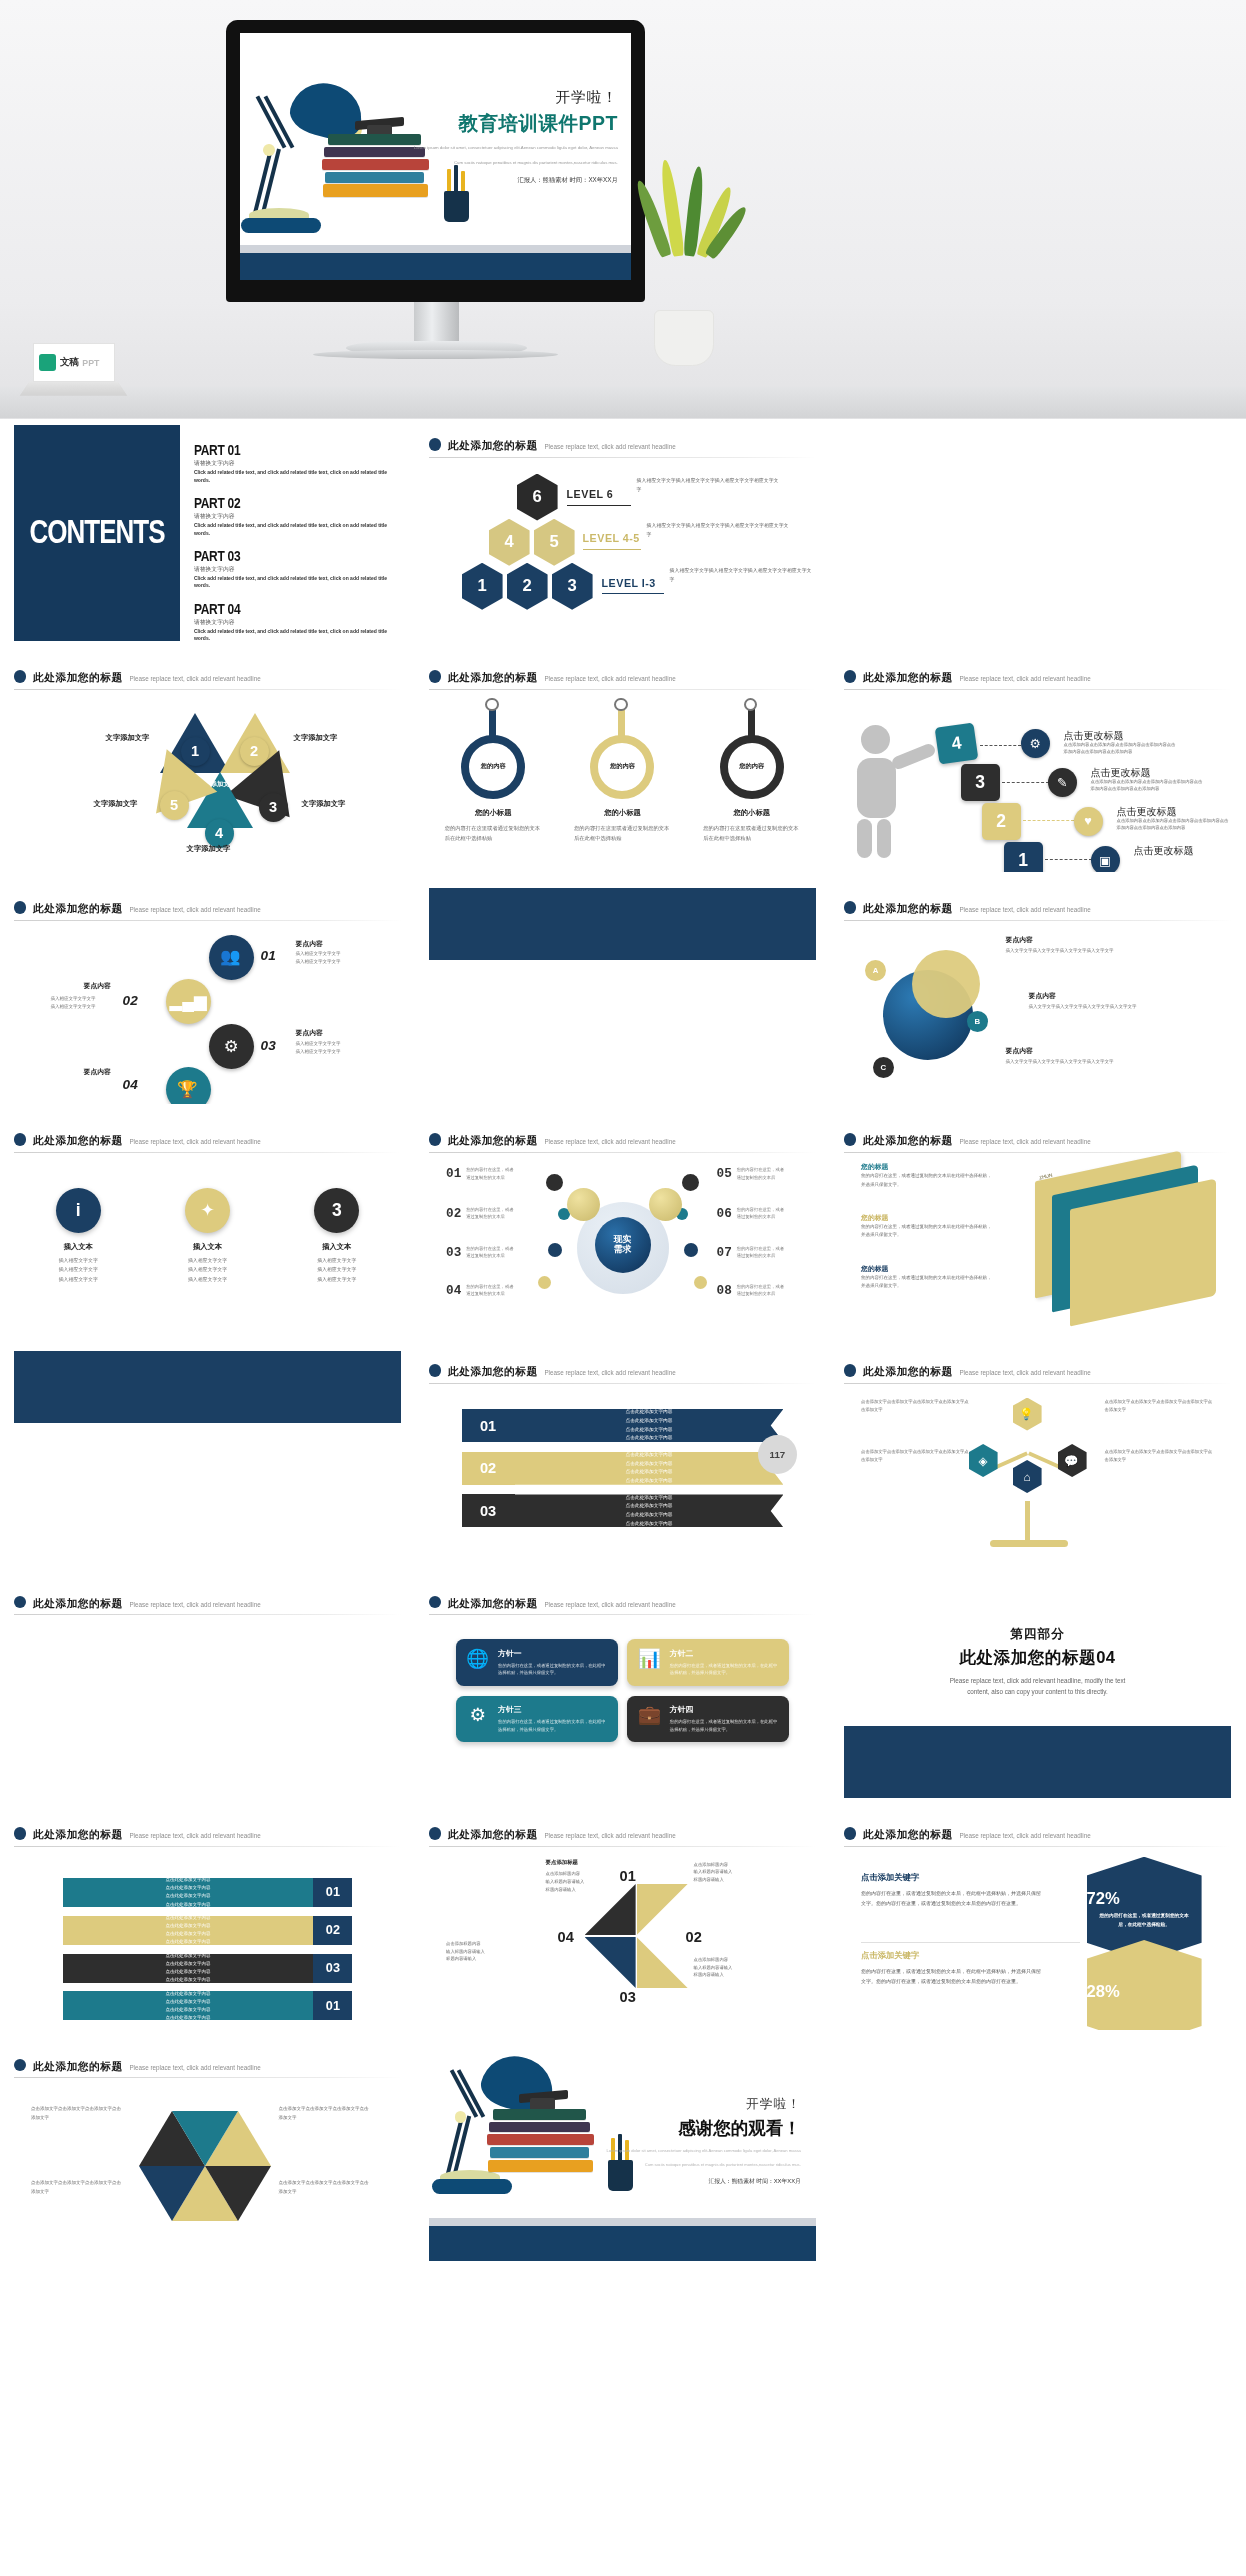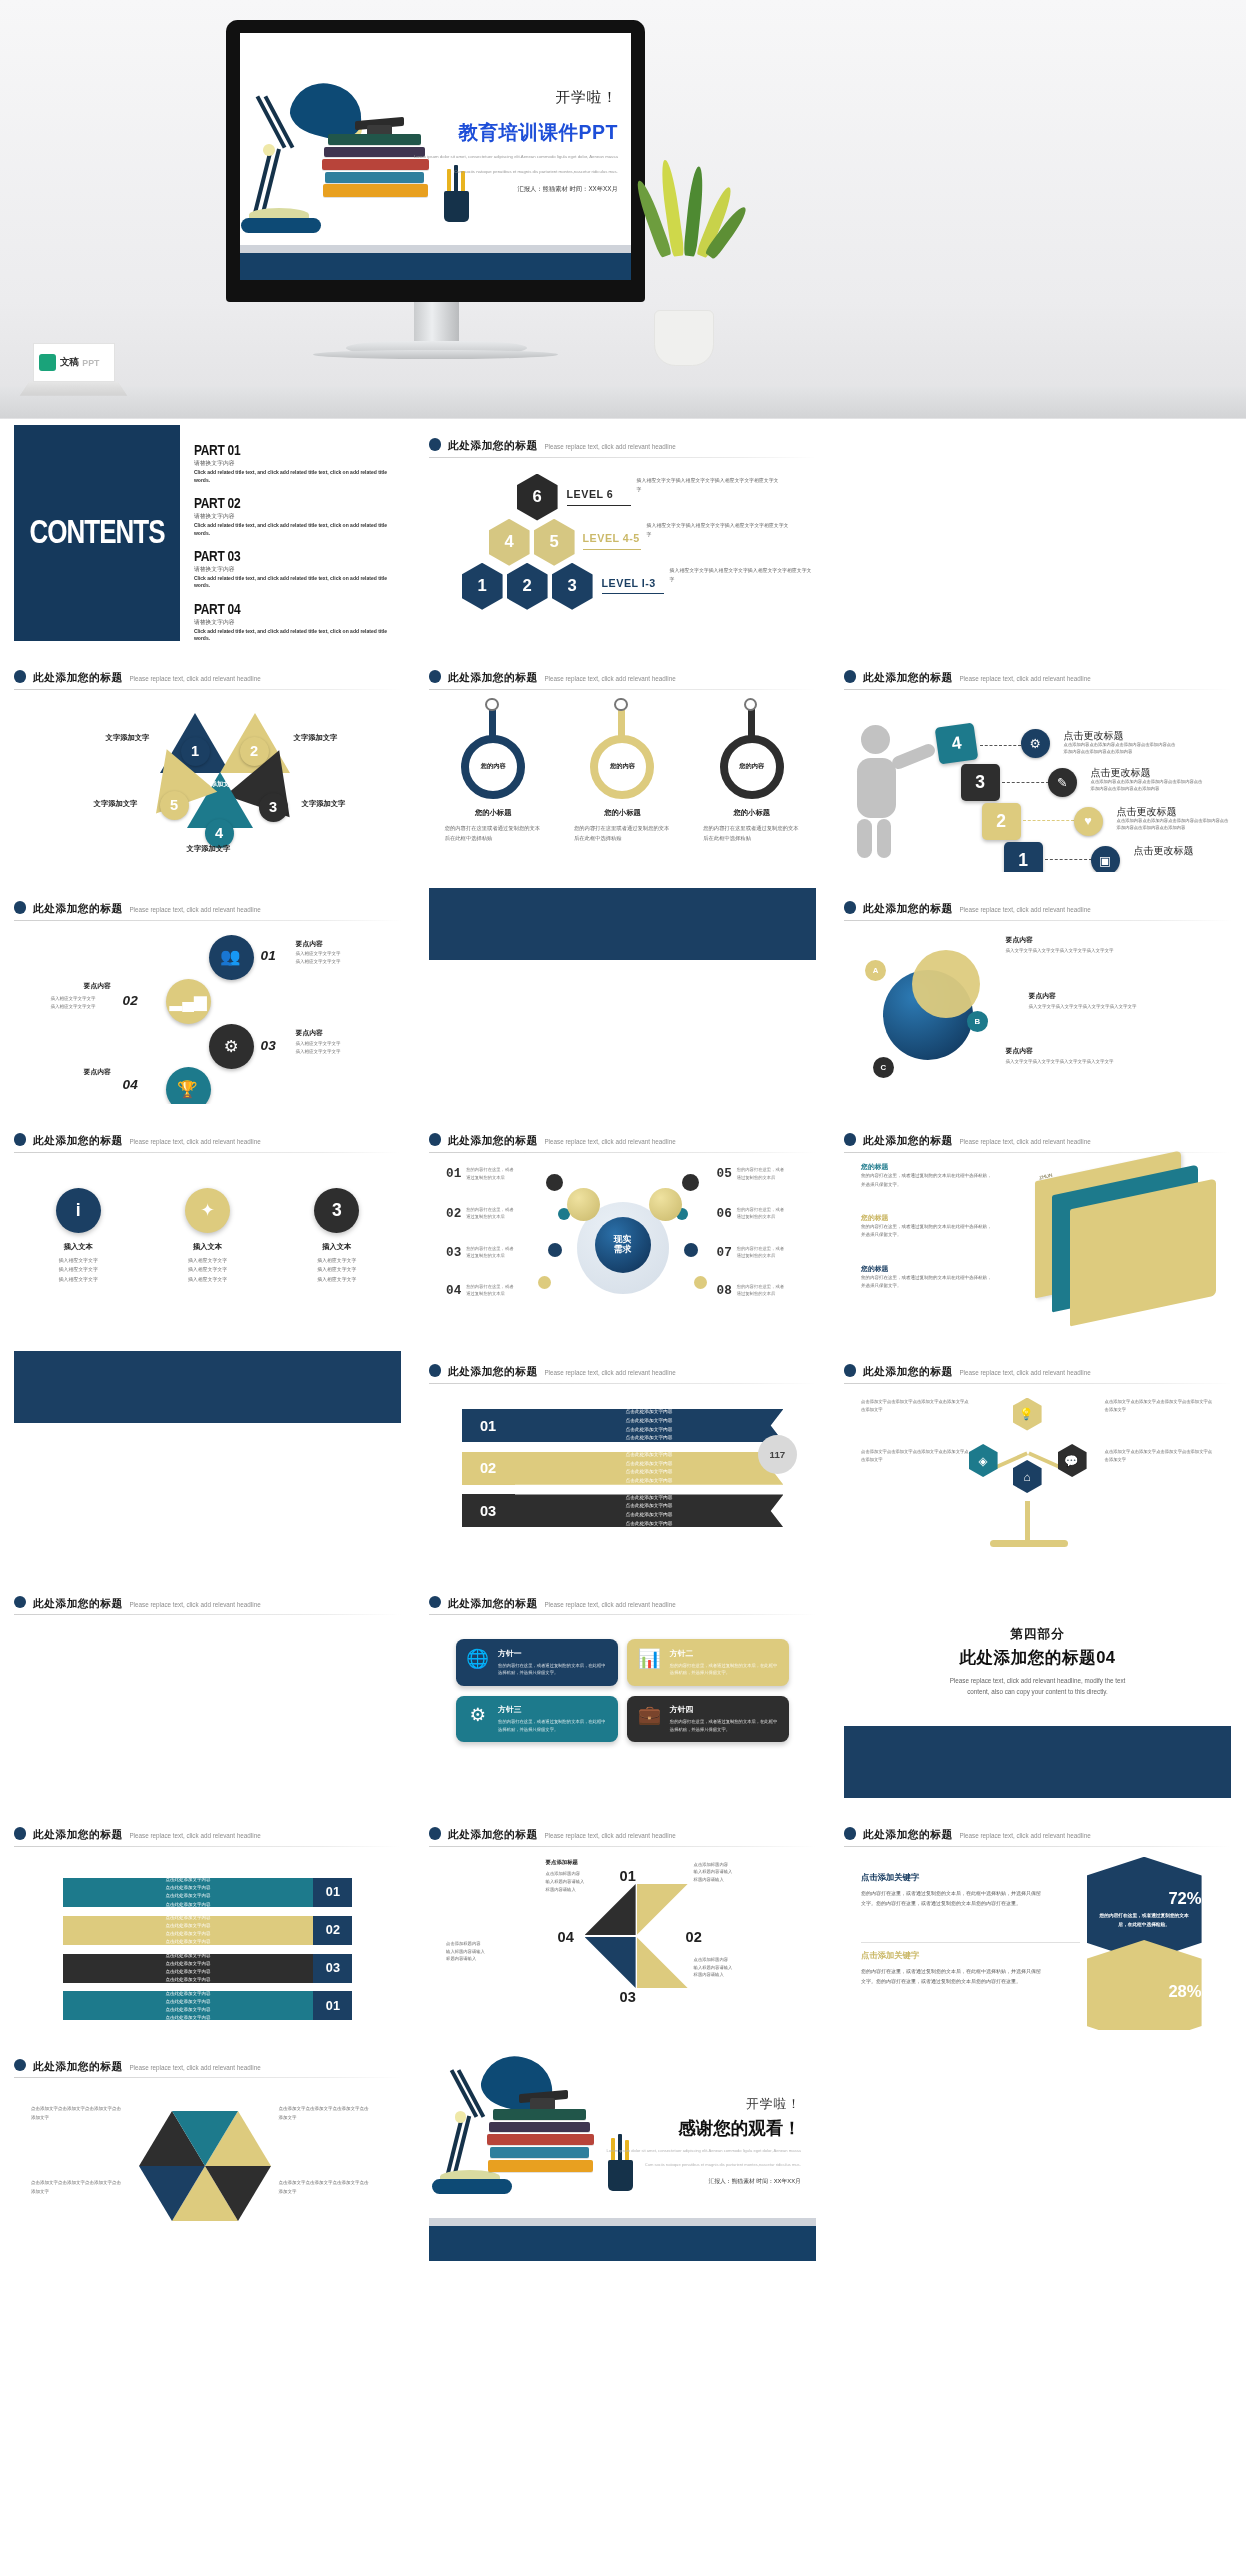--- a/index.html
+++ b/index.html
@@ -31,21 +31,21 @@
   .bk{height:10.7px;border-radius:1.9px;margin-bottom:1.9px;box-shadow:0 1px 0 rgba(0,0,0,.12);}
   .cap-top{position:absolute;left:115px;top:86px;width:49px;height:8.8px;background:#2b2b2b;transform:skewY(-5deg);border-radius:1.9px;}
   .cap-body{position:absolute;left:127px;top:92px;width:25px;height:13.6px;background:#3a3a3a;border-radius:1.9px 1.9px 3.9px 3.9px;}
   .pencils{position:absolute;left:206px;top:136px;}
   .cup{position:absolute;left:204px;top:158px;width:25px;height:31px;background:#15324a;border-radius:1.9px 1.9px 4.9px 4.9px;}
   .pen{position:absolute;width:3.9px;height:33px;border-radius:1px;}
   .shelf{position:absolute;left:0;bottom:27px;width:100%;height:7.8px;background:#cfd3da;}
   .bluebar{position:absolute;left:0;bottom:0;width:100%;height:27px;background:#164066;}
   .ttl-wrap{position:absolute;right:13.6px;top:55px;text-align:right;width:243px;}
   .ttl-sm{font-family:"Liberation Serif","DejaVu Serif",serif;font-size:14.6px;color:#222;letter-spacing:1px;}
-  .ttl-lg{font-size:19.5px;font-weight:bold;color:#1d4ed8;letter-spacing:0.5px;margin-top:12px;}
+  .ttl-lg{font-size:19.5px;font-weight:bold;color:#0f766e;letter-spacing:0.5px;margin-top:3px;}
   .ttl-lorem{font-size:4.3px;color:#9a9a9a;line-height:1.9;margin-top:6.8px;}
   .ttl-meta{font-size:6.3px;color:#333;margin-top:8.8px;}
   
   .pot{position:absolute;left:654px;top:310px;width:60px;height:56px;background:#f0f0ee;border-radius:5.8px 5.8px 21.4px 21.4px;border:1px solid #e4e4e2;}
   .leaf{position:absolute;bottom:55px;left:0;width:12.7px;border-radius:50% 50% 20% 20%;transform-origin:bottom center;}
   .logo{position:absolute;left:25px;top:343px;width:90px;height:55px;}
   .logo-card{position:absolute;left:7.8px;top:0;width:82px;height:39px;background:#fff;border:1px solid #e2e2e2;display:flex;align-items:center;gap:3.9px;padding:0 4.9px;}
   .logo-mark{width:17.5px;height:17.5px;background:#1aa37a;border-radius:2.9px;}
   .logo-txt{font-size:9.7px;font-weight:bold;color:#333;letter-spacing:-0.5px;}
   .logo-ppt{font-size:8.8px;color:#bbb;font-weight:bold;}
@@ -140,21 +140,21 @@
   .fc-p{font-size:4.3px;color:rgba(255,255,255,.85);line-height:1.8;margin-top:2.9px;}
   
   .ban{position:relative;height:29px;margin-bottom:8.8px;display:flex;align-items:center;}
   .ban-t{flex:1;height:29px;display:flex;align-items:center;justify-content:center;color:#fff;font-size:4.5px;line-height:1.8;text-align:center;padding:0 17.5px;}
   .ban-n{width:39px;height:29px;display:flex;align-items:center;justify-content:center;color:#fff;font-size:12.7px;font-weight:bold;}
   
   .xarm{position:absolute;width:51px;height:51px;}
   .xnum{position:absolute;font-size:14.6px;font-weight:bold;color:#222;}
   .xtxt{position:absolute;font-size:4.3px;color:#666;line-height:1.8;width:78px;}
   
-  .pentbig{position:absolute;width:115px;height:105px;clip-path:polygon(50% 0,100% 18%,100% 82%,50% 100%,0 82%,0 18%);display:flex;flex-direction:column;align-items:flex-end;justify-content:center;color:#fff;}
+  .pentbig{position:absolute;width:115px;height:105px;clip-path:polygon(50% 0,100% 18%,100% 82%,50% 100%,0 82%,0 18%);display:flex;flex-direction:column;align-items:flex-start;justify-content:center;color:#fff;}
   .pb-n{font-size:16.6px;font-weight:bold;}
   .pb-p{font-size:4.7px;line-height:1.8;text-align:center;padding:0 11.7px;margin-top:2.9px;font-weight:bold;}
   .kw-h{font-size:8.3px;font-weight:bold;}
   .kw-p{font-size:5px;color:#555;line-height:2;width:180px;margin-top:4.9px;}
   
   .ctri{position:absolute;width:0;height:0;}
   .cb-p{position:absolute;font-size:4.5px;color:#666;line-height:1.9;width:90px;}
   
   .th-wrap{position:absolute;right:15.6px;top:51px;text-align:right;width:224px;}
   .th-sm{font-family:"Liberation Serif",serif;font-size:12.7px;color:#333;letter-spacing:1px;}

